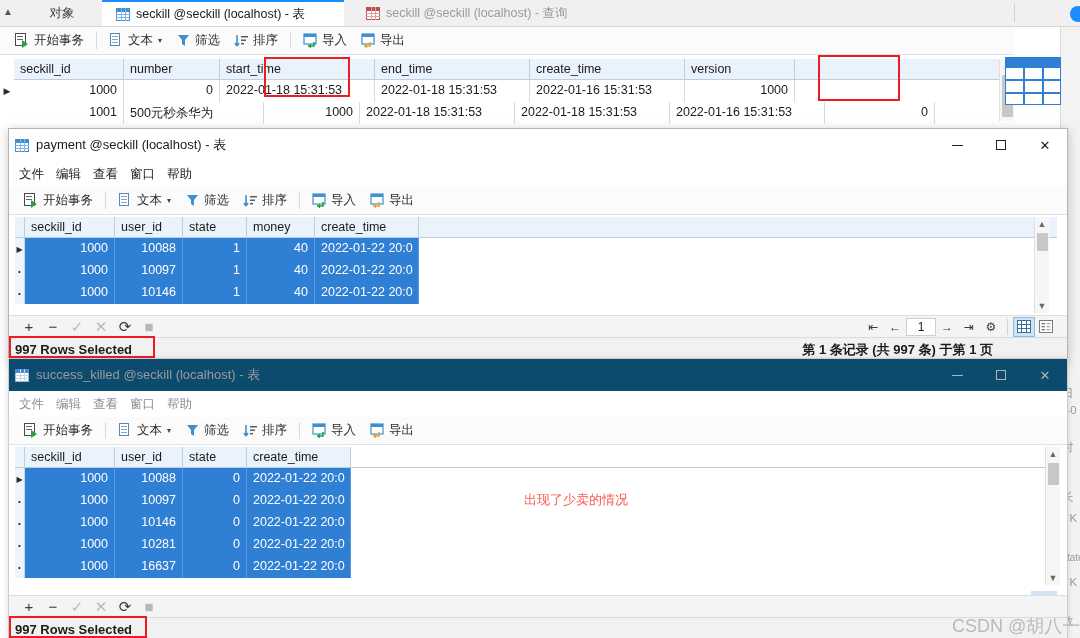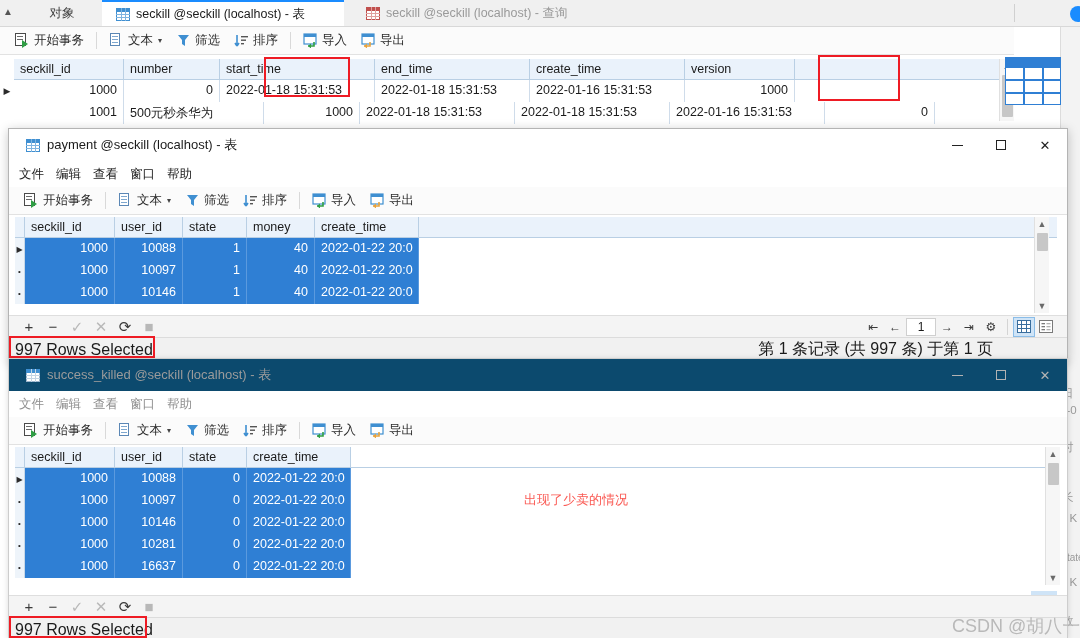--- a/index.html
+++ b/index.html
@@ -73,36 +73,36 @@
   .vscroll{position:absolute;width:15px;background:#f6f6f6;border-left:1px solid #e0e0e0;box-sizing:border-box;}
   .vscroll .arrow{position:absolute;left:0;width:14px;height:14px;display:flex;align-items:center;justify-content:center;
                   color:#6a6a6a;font-size:9px;}
   .vscroll .thumb{position:absolute;left:2px;width:11px;background:#c7c7c7;border-radius:1px;}
 
   
   .win{position:absolute;background:#ffffff;border:1px solid #b4b4b4;box-sizing:border-box;
        box-shadow:0 2px 10px rgba(0,0,0,.22);}
   .win.inactive{border-color:#cdcdcd;box-shadow:0 1px 6px rgba(0,0,0,.14);}
   .wintitle{position:absolute;left:0;top:0;right:0;height:32px;background:#ffffff;
-            display:flex;align-items:center;gap:7px;padding-left:17px;box-sizing:border-box;
+            display:flex;align-items:center;gap:7px;padding-left:6px;box-sizing:border-box;
             font-size:13px;color:#1b1b1b;}
   .win.inactive .wintitle{color:#9b9b9b;background:#0c4a6e;}
   .wincontrols{position:absolute;right:0;top:0;height:32px;display:flex;}
   .wc{width:44px;height:32px;display:flex;align-items:center;justify-content:center;color:#222;font-size:13px;}
   .win.inactive .wc{color:#b3b3b3;}
   .wc .minus{width:11px;height:1px;background:currentColor;}
   .wc .square{width:10px;height:10px;border:1px solid currentColor;box-sizing:border-box;}
   .menubar{position:absolute;left:0;right:0;height:26px;background:#ffffff;display:flex;align-items:center;
            gap:0;padding-left:10px;box-sizing:border-box;font-size:12.5px;}
   .menubar .mi{padding:2px 12px 2px 0;color:#1b1b1b;}
   .win.inactive .menubar .mi{color:#8e8e8e;}
 
   
   .statusbar{position:absolute;left:0;right:0;height:24px;background:#f1f1f1;border-top:1px solid #dcdcdc;
-             box-sizing:border-box;display:flex;align-items:center;font-size:16px;color:#1b1b1b;}
+             box-sizing:border-box;display:flex;align-items:center;font-size:13px;color:#1b1b1b;font-weight:bold;}
   .rowbar{position:absolute;left:0;right:0;height:22px;background:#f4f4f4;border-top:1px solid #dedede;
           box-sizing:border-box;display:flex;align-items:center;gap:0;padding-left:8px;}
   .rowbtn{width:24px;height:20px;display:flex;align-items:center;justify-content:center;font-size:15px;color:#3a3a3a;}
   .rowbtn.dis{color:#b8b8b8;}
 
   
   .pager{position:absolute;display:flex;align-items:center;gap:0;height:22px;}
   .pgbtn{width:22px;height:20px;display:flex;align-items:center;justify-content:center;font-size:12px;color:#3a3a3a;}
   .pgnum{min-width:30px;height:18px;background:#fff;border:1px solid #cfcfcf;box-sizing:border-box;
          display:flex;align-items:center;justify-content:center;font-size:12px;}

